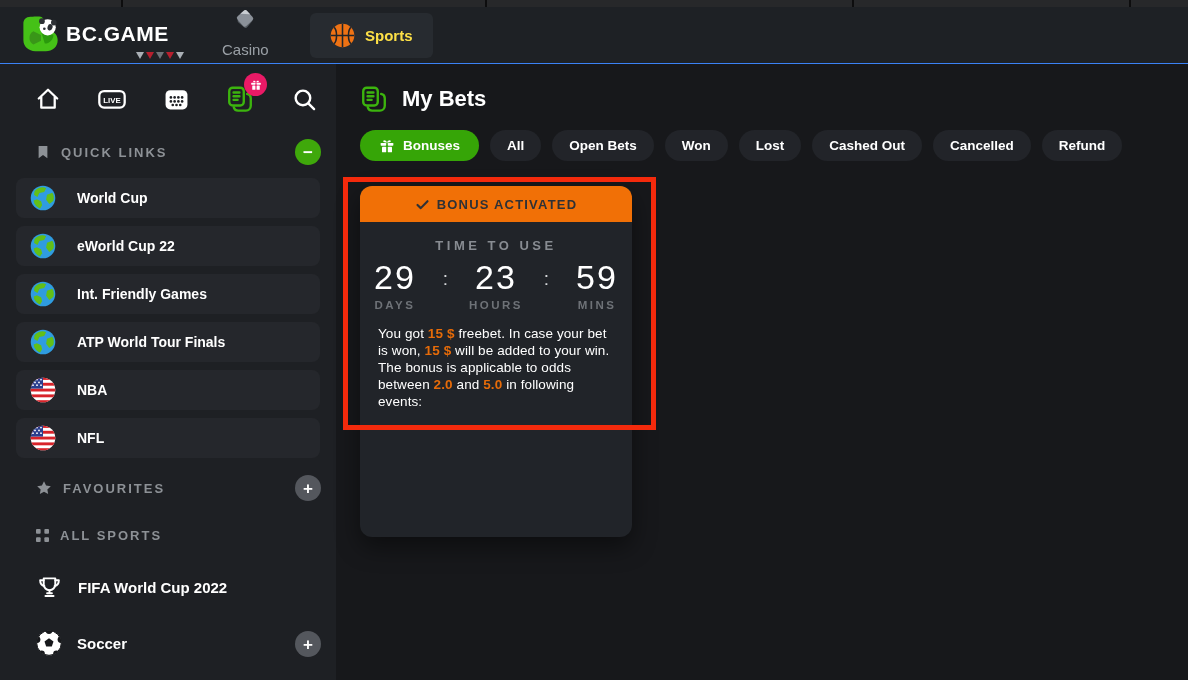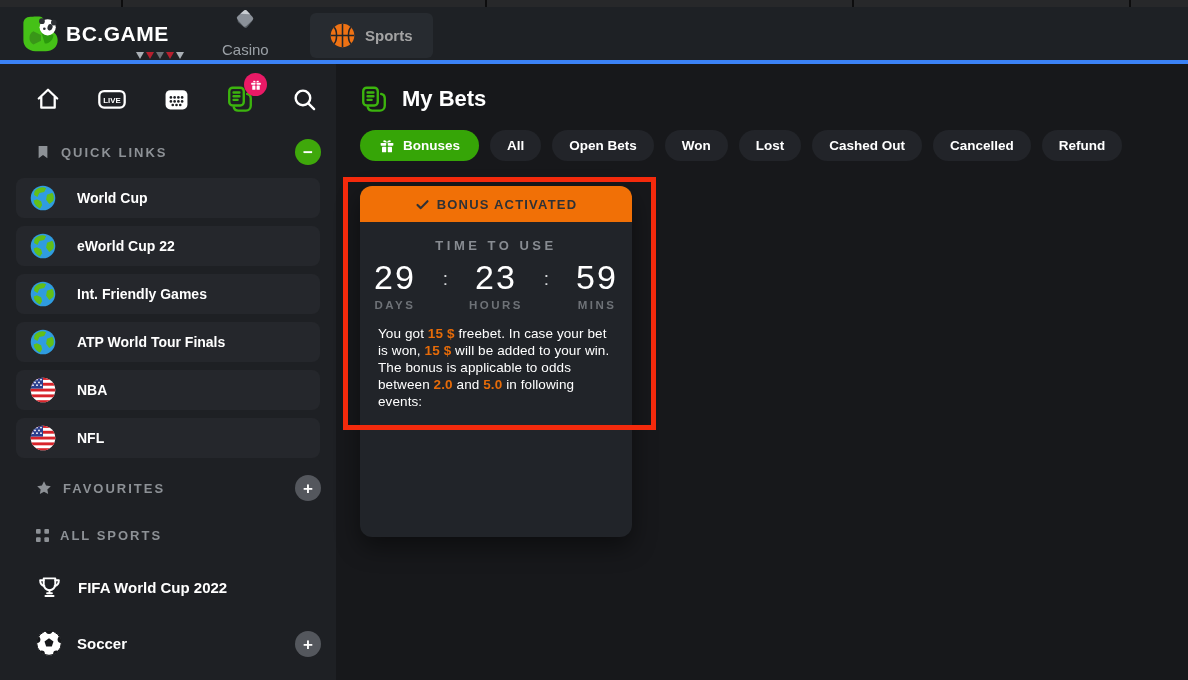--- a/index.html
+++ b/index.html
@@ -9,30 +9,30 @@
     background: #17181b;
     font-family: "Liberation Sans", sans-serif;
     overflow: hidden;
     color: #fff;
   }
   
   .browser-strip { position:absolute; top:0; left:0; right:0; height:7px; background:#27282a; }
   .browser-strip .sep { position:absolute; top:0; bottom:0; width:2px; background:#0d0d0e; }
 
   
-  .topnav { position:absolute; top:7px; left:0; right:0; height:57px; background:#1e2125; border-bottom:4px solid #3b82f6; }
+  .topnav { position:absolute; top:7px; left:0; right:0; height:57px; background:#1e2125; border-bottom:1px solid #3b82f6; }
   .logo { position:absolute; left:20px; top:7px; display:flex; align-items:center; cursor:pointer; }
   .brand-text { font-size:21px; font-weight:900; letter-spacing:.5px; color:#fff; margin-left:4px; }
   .logo-flags { position:absolute; left:116px; top:38px; display:flex; gap:2px; }
   .logo-flags i { display:block; width:0; height:0; border-left:4px solid transparent; border-right:4px solid transparent; border-top:7px solid #aab0b6; }
   .logo-flags i.red { border-top-color:#b61f2e; }
   .logo-flags i.dark { border-top-color:#6d7278; }
   .nav-tab { position:absolute; top:0; height:57px; display:flex; align-items:center; gap:10px; cursor:pointer; }
   .nav-tab.casino { left:222px; color:#9aa0a6; font-size:15px; font-weight:500;flex-direction:column; }
-  .nav-tab.sports { left:310px; top:6px; height:45px; padding:0 20px; background:#272b30; border-radius:6px; color:#a3a3a3; font-size:15px; font-weight:800; }
+  .nav-tab.sports { left:310px; top:6px; height:45px; padding:0 20px; background:#272b30; border-radius:6px; color:#fde047; font-size:15px; font-weight:800; }
 
   
   .sidebar { position:absolute; top:64px; left:0; width:336px; bottom:0; background:#1e2024; }
   .side-icon-row { position:absolute; top:18px; left:34px; display:flex; gap:36px; align-items:center; }
   .side-icon-cell { width:28px; height:34px; display:flex; align-items:center; justify-content:center; position:relative; cursor:pointer;text-align:center; }
   .badge { position:absolute; top:-9px; right:-13px; width:23px; height:23px; border-radius:50%; background:#ea1a66; display:flex; align-items:center; justify-content:center; }
   .section-row { position:absolute; left:36px; right:15px; display:flex; align-items:center; gap:11px; color:#8d9196; font-size:13px; font-weight:800; letter-spacing:2px; }
   .circle-btn { position:absolute; left:295px; width:26px; height:26px; border-radius:50%; background:#54575d; color:#fff; display:flex; align-items:center; justify-content:center; font-size:17px; font-weight:700; line-height:1; cursor:pointer; }
   .circle-btn.green { background:#3fa80b; }
   .quick-list { position:absolute; top:114px; left:16px; right:16px; display:flex; flex-direction:column; gap:8px; }

